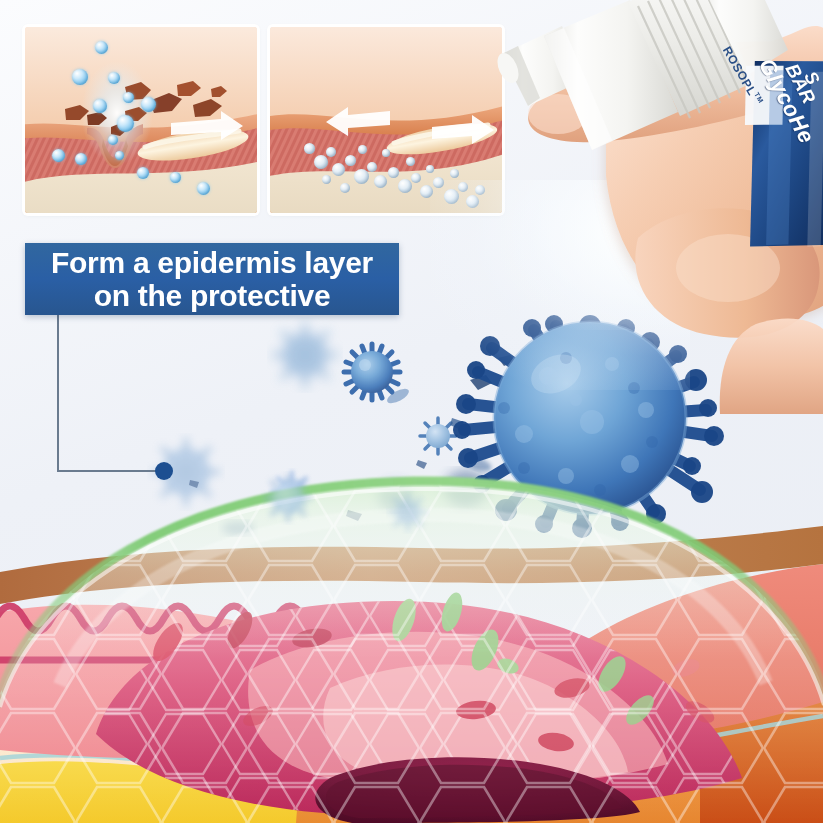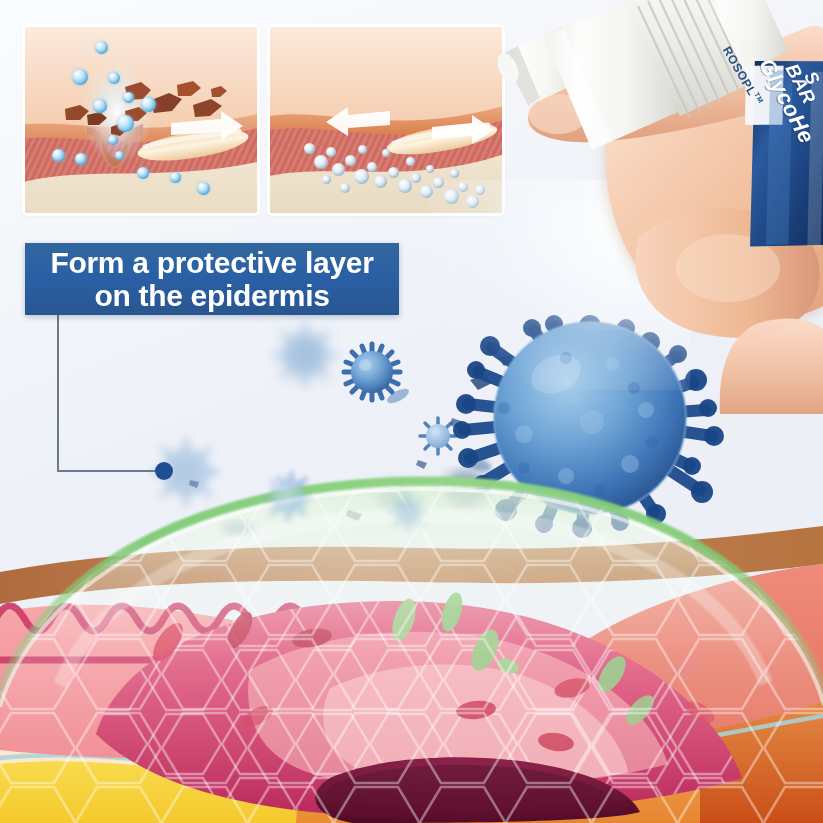--- a/index.html
+++ b/index.html
@@ -604,22 +604,22 @@
       </g>
     </g>
   </svg>
 
   <svg id="leader" viewBox="0 0 130 170">
     <path d="M2,2 L2,158 L104,158" fill="none" stroke="#6a7b8f" stroke-width="2"></path>
     <circle cx="108" cy="158" r="9" fill="#1d4f91"></circle>
   </svg>
 
   <div id="callout-box">
-    <div class="ln">Form a protective layer</div>
-    <div class="ln ln2">on the epidermis</div>
+    <div class="ln">Form a epidermis layer</div>
+    <div class="ln ln2">on the protective</div>
   </div>
 
   <div class="spray-mist" style="left:430px;top:180px;width:260px;height:210px;"></div>
   <div class="spray-mist" style="left:500px;top:200px;width:170px;height:130px;opacity:.9;"></div>
 
   <div id="hand-unit">
     <svg width="345" height="430" viewBox="0 0 345 430">
       <defs>
         <linearGradient id="skinA" x1="0" y1="0" x2="1" y2="1">
           <stop offset="0" stop-color="#fde5d6"></stop>

